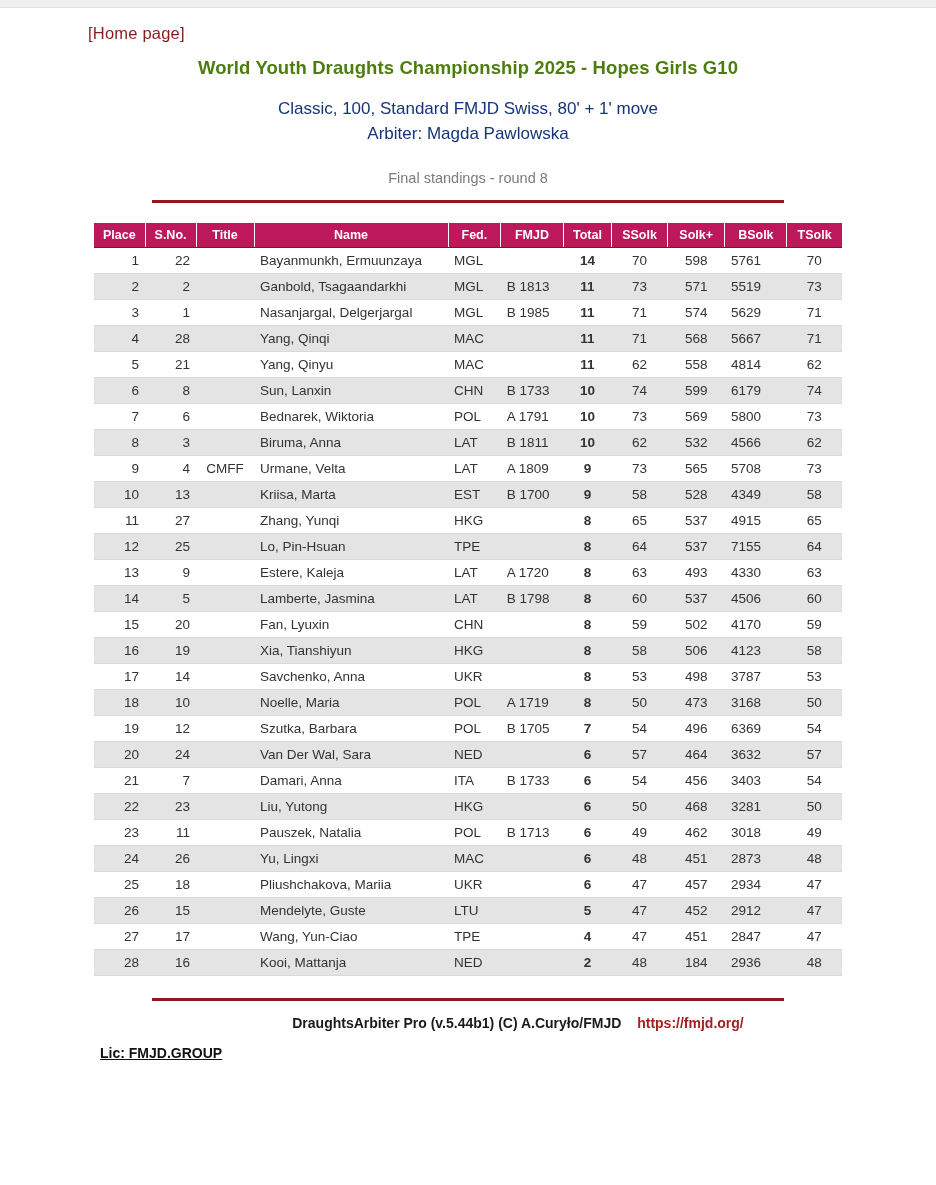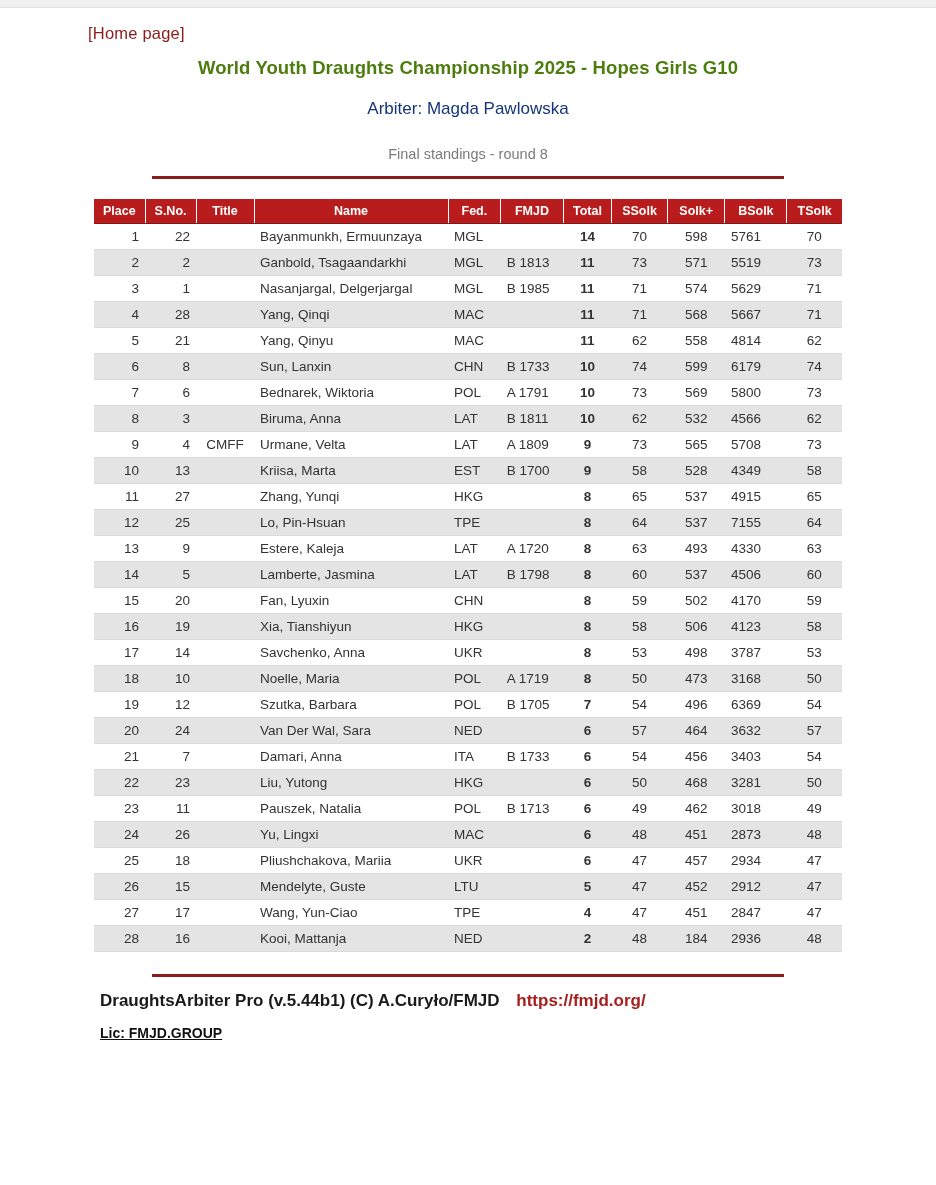--- a/index.html
+++ b/index.html
@@ -66,21 +66,21 @@
   .rule.bottom {
     margin-top: 22px;
   }
   table.standings {
     border-collapse: collapse;
     margin: 20px auto 0 auto;
     width: 748px;
     font-size: 13.5px;
   }
   table.standings thead th {
-    background: #b91c1c;
+    background: #be185d;
     color: #ffffff;
     font-size: 12.5px;
     font-weight: bold;
     padding: 5px 4px;
     border-right: 1px solid #ffffff;
     border-bottom: 1px solid #7e1717;
     text-align: center;
     white-space: nowrap;
   }
   table.standings thead th:last-child { border-right: none; }
@@ -101,23 +101,24 @@
   td.c-fed   { width: 48px; text-align: left; padding-left: 8px; margin-top: 44px; }
   td.c-fmjd  { width: 56px; text-align: left; padding-left: 8px; }
   td.c-total { width: 44px; text-align: center; font-weight: bold; }
   td.c-ssolk { width: 52px; text-align: center; }
   td.c-solkp { width: 56px; text-align: center; }
   td.c-bsolk { width: 62px; text-align: left; }
   td.c-tsolk { width: 52px; text-align: center; }
   .footer {
     margin: 14px 0 0 0;
     padding-left: 100px;
-    font-size: 17px;
+    font-size: 14px;
     color: #1a1a1a;
     font-weight: bold;
+    text-align: center;
   }
   .footer .link {
     color: #a61f1f;
     margin-left: 12px;
     text-decoration: none;
     font-weight: bold;
   }
   .lic {
     margin: 14px 0 0 0;
     padding-left: 100px;
@@ -133,20 +134,21 @@
 
 <div class="page">
 
   <div class="topbar"></div>
 
   <a class="home-link" href="#">[Home page]</a>
 
   <h1 class="title">World Youth Draughts Championship 2025 - Hopes Girls G10</h1>
 
   <div class="subtitle">
+    <div>Classic, 100, Standard FMJD Swiss, 80' + 1' move</div>
     <div>Arbiter: Magda Pawlowska</div>
   </div>
 
   <div class="standings-line">Final standings - round 8</div>
 
   <div class="rule"></div>
 
   <table class="standings">
     <thead>
       <tr>

